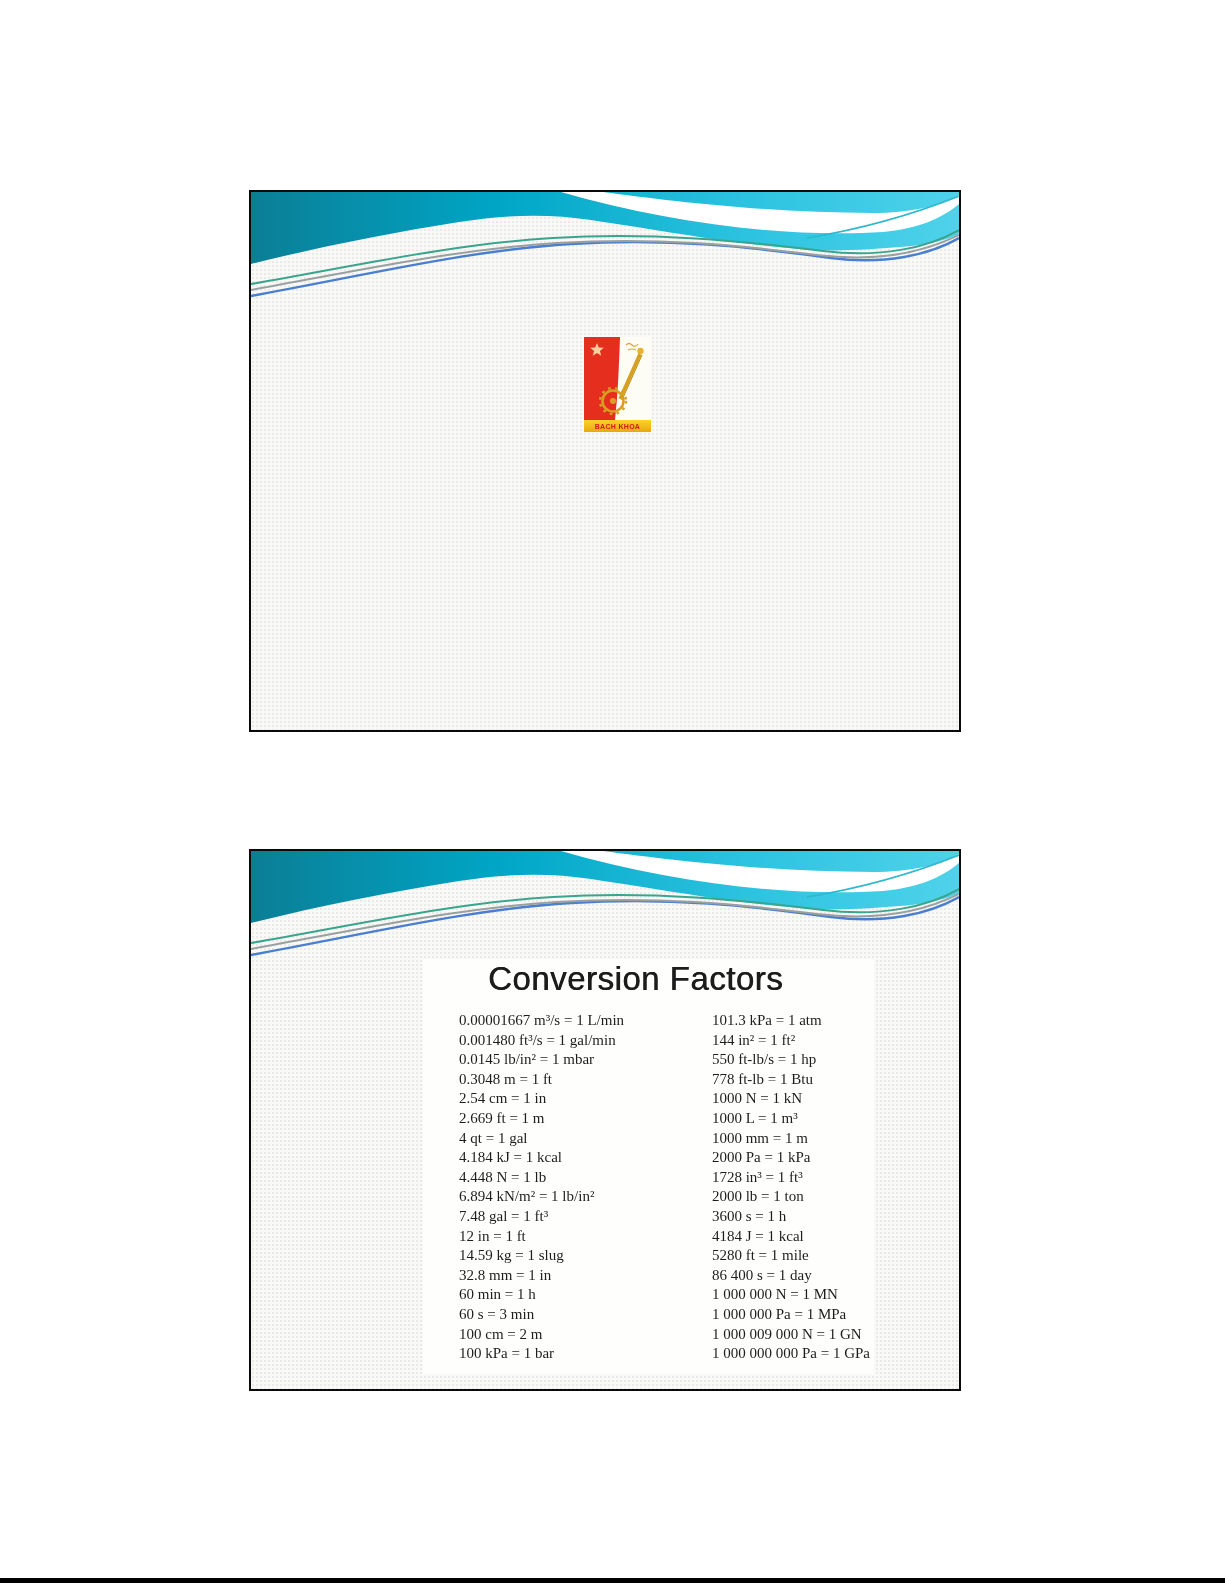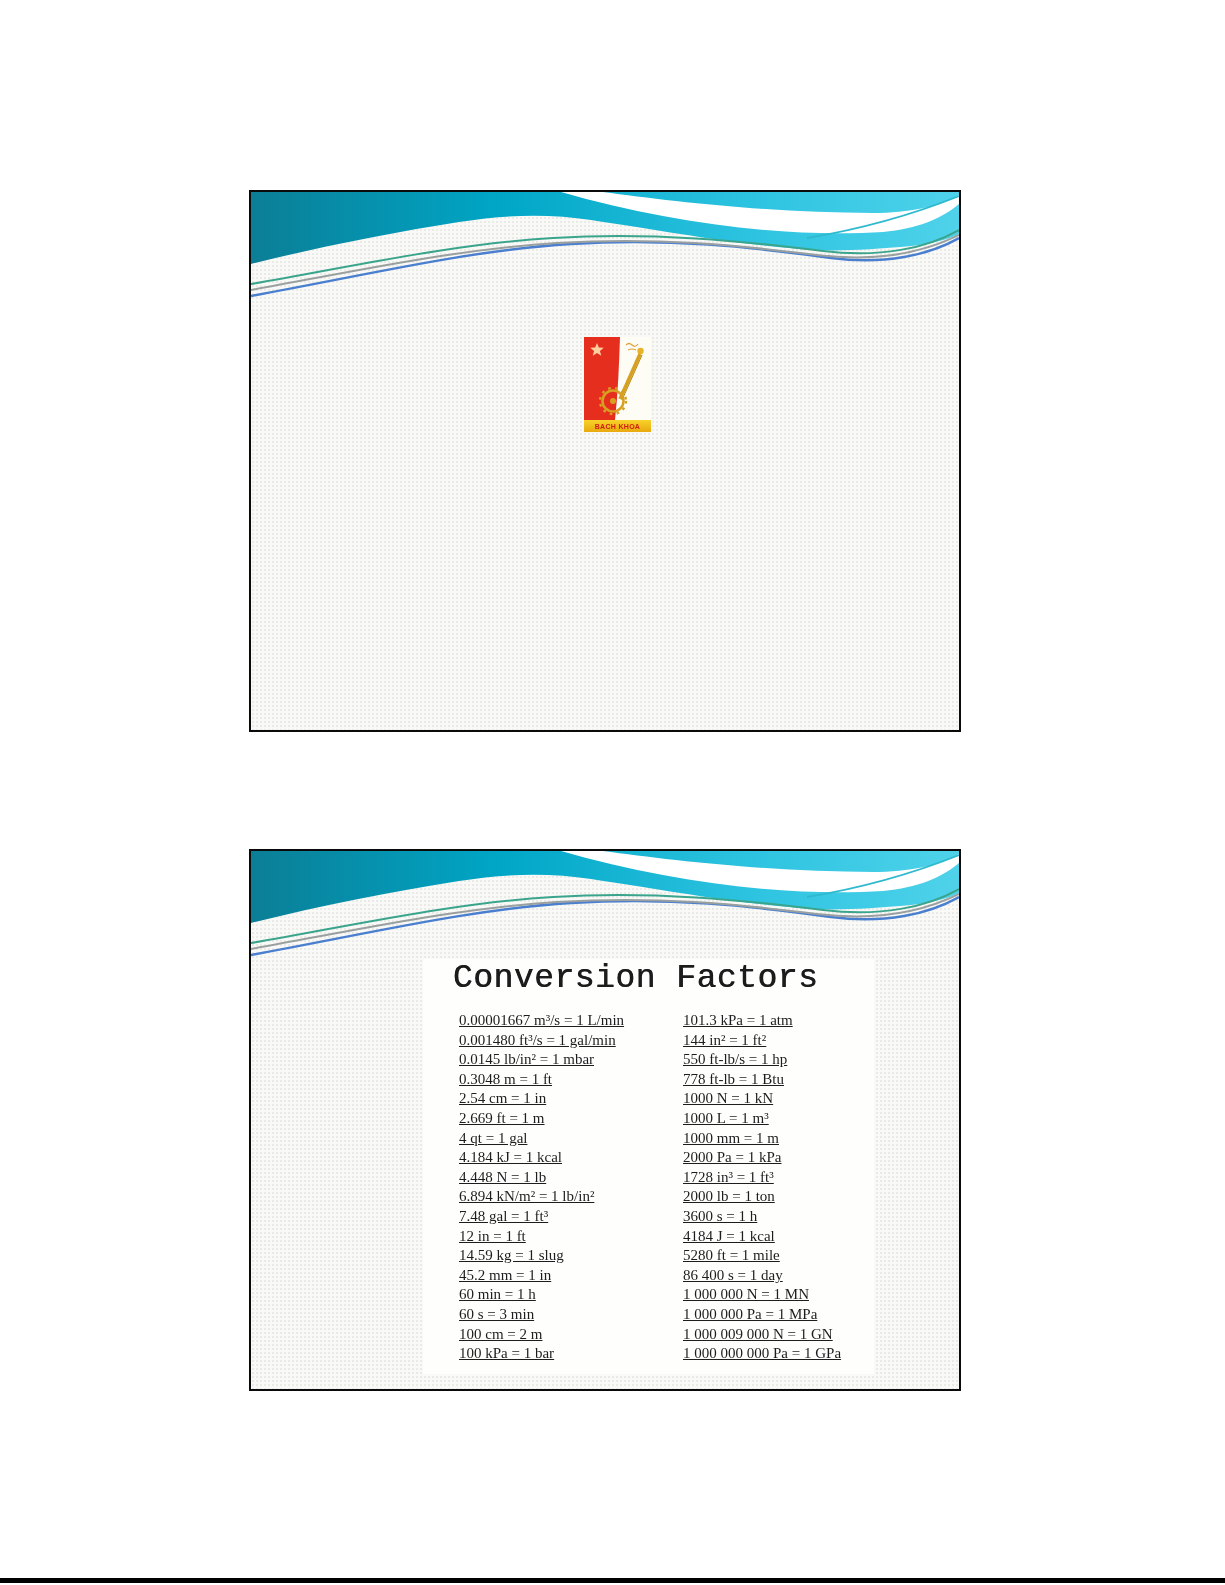--- a/index.html
+++ b/index.html
@@ -43,41 +43,40 @@
   
   .table-card {
     position: absolute;
     left: 172px; top: 108px;
     width: 451px; height: 415px;
     background: #fefefc;
   }
   .cf-title {
     margin: 1px 26px 0 0;
     text-align: center;
-    font-family: Liberation Mono, monospace;
+    font-family: Liberation Sans, sans-serif;
     font-size: 33px;
     font-weight: 400;
     letter-spacing: 0.5px;
     color: #1c1c1c;
     text-shadow: 0.6px 0 0 #1c1c1c;
   }
   .cf-cols {
     position: absolute;
     top: 52px; left: 36px; right: 4px;
     display: flex;
   }
   .cf-col { width: 224px; }
-  .cf-col.right { width: auto; }
+  .cf-col.right { width: auto; margin-left: 29px; }
   .cf-row {
     font-family: "Liberation Serif", serif;
     font-size: 15px;
     line-height: 19.6px;
     color: #1d1d1d;
     white-space: nowrap;
-    text-decoration: underline;
   }
 
   
   .footer-bar {
     position: absolute;
     left: 0; top: 1578px;
     width: 1225px; height: 5px;
     background: #000000;
   }
 </style>
@@ -156,21 +155,21 @@
             <div class="cf-row">0.3048 m = 1 ft</div>
             <div class="cf-row">2.54 cm = 1 in</div>
             <div class="cf-row">2.669 ft = 1 m</div>
             <div class="cf-row">4 qt = 1 gal</div>
             <div class="cf-row">4.184 kJ = 1 kcal</div>
             <div class="cf-row">4.448 N = 1 lb</div>
             <div class="cf-row">6.894 kN/m² = 1 lb/in²</div>
             <div class="cf-row">7.48 gal = 1 ft³</div>
             <div class="cf-row">12 in = 1 ft</div>
             <div class="cf-row">14.59 kg = 1 slug</div>
-            <div class="cf-row">45.2 mm = 1 in</div>
+            <div class="cf-row">32.8 mm = 1 in</div>
             <div class="cf-row">60 min = 1 h</div>
             <div class="cf-row">60 s = 3 min</div>
             <div class="cf-row">100 cm = 2 m</div>
             <div class="cf-row">100 kPa = 1 bar</div>
           </div>
         <div class="cf-col right">
             <div class="cf-row">101.3 kPa = 1 atm</div>
             <div class="cf-row">144 in² = 1 ft²</div>
             <div class="cf-row">550 ft-lb/s = 1 hp</div>
             <div class="cf-row">778 ft-lb = 1 Btu</div>

